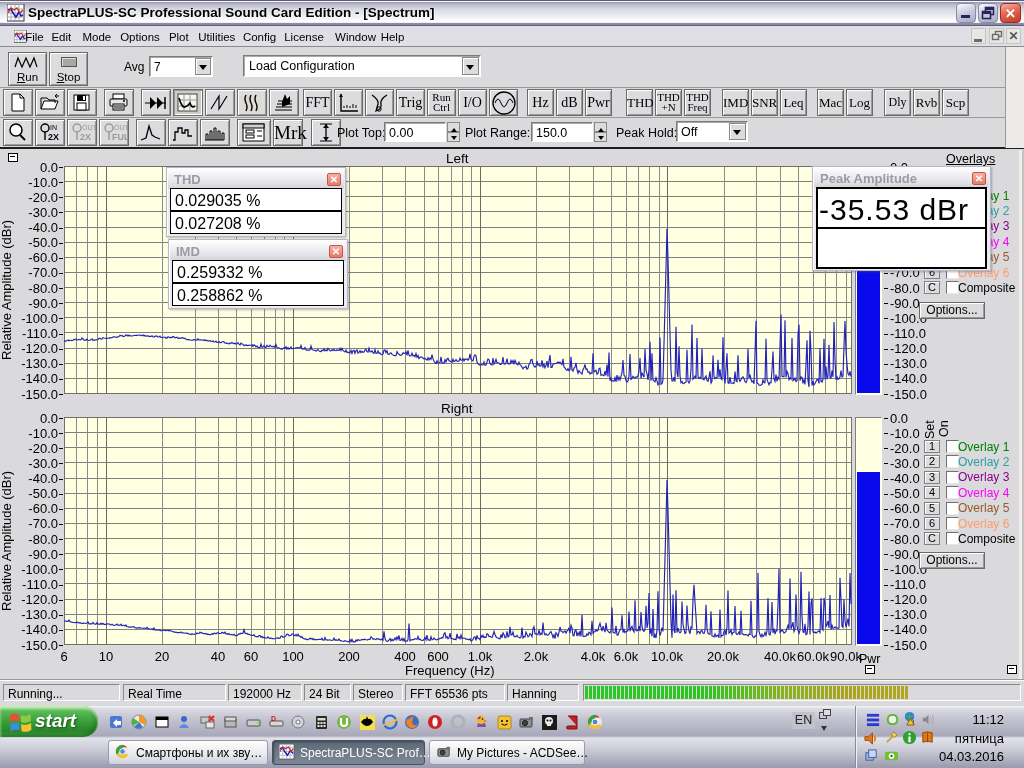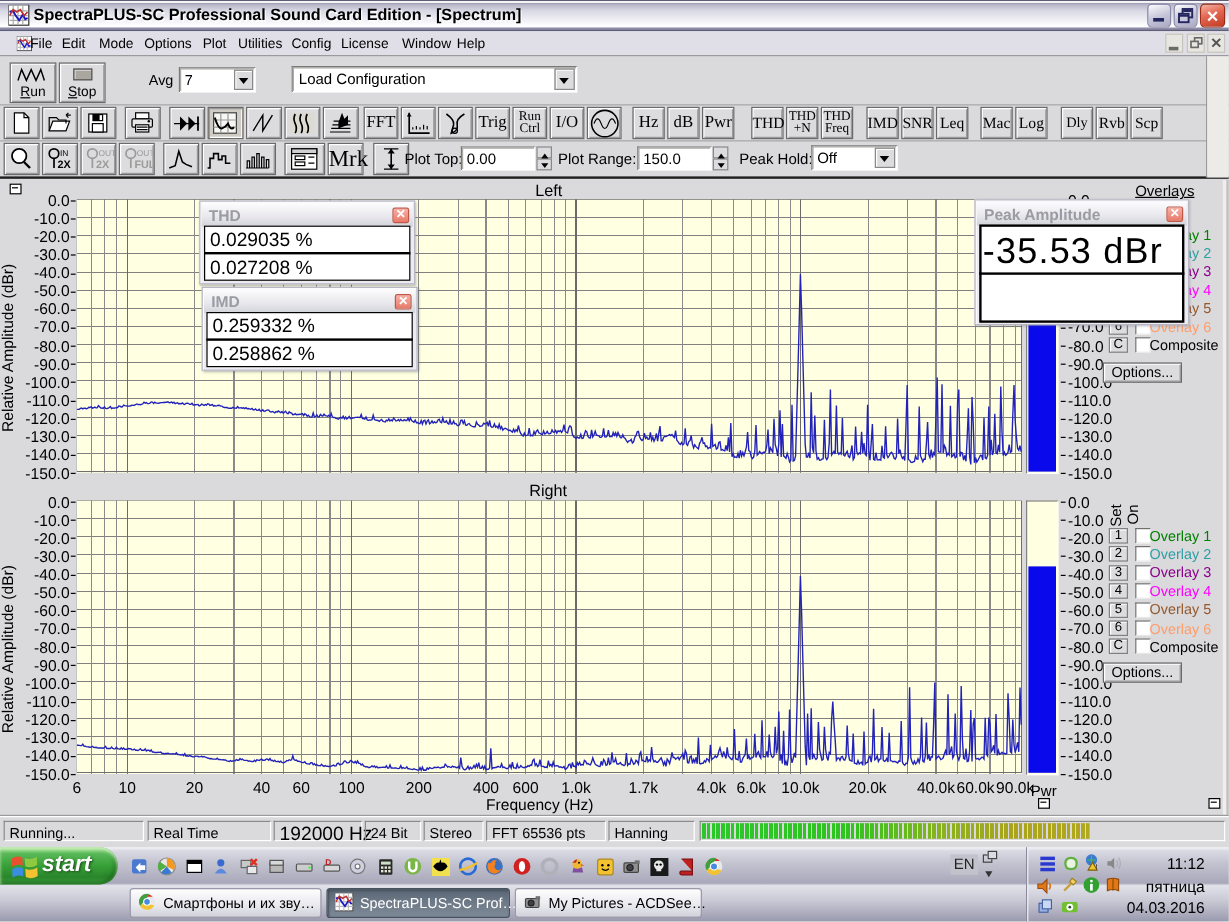--- a/index.html
+++ b/index.html
@@ -567,21 +567,21 @@
 <div class="xlab" style="left:64px;top:650px">6</div>
 <div class="xlab" style="left:106px;top:650px">10</div>
 <div class="xlab" style="left:162px;top:650px">20</div>
 <div class="xlab" style="left:218px;top:650px">40</div>
 <div class="xlab" style="left:251px;top:650px">60</div>
 <div class="xlab" style="left:293px;top:650px">100</div>
 <div class="xlab" style="left:349px;top:650px">200</div>
 <div class="xlab" style="left:405px;top:650px">400</div>
 <div class="xlab" style="left:438px;top:650px">600</div>
 <div class="xlab" style="left:480px;top:650px">1.0k</div>
-<div class="xlab" style="left:536px;top:650px">1.7k</div>
+<div class="xlab" style="left:536px;top:650px">2.0k</div>
 <div class="xlab" style="left:593px;top:650px">4.0k</div>
 <div class="xlab" style="left:626px;top:650px">6.0k</div>
 <div class="xlab" style="left:667px;top:650px">10.0k</div>
 <div class="xlab" style="left:723px;top:650px">20.0k</div>
 <div class="xlab" style="left:780px;top:650px">40.0k</div>
 <div class="xlab" style="left:813px;top:650px">60.0k</div>
 <div class="xlab" style="left:846px;top:650px">90.0k</div>
 <div class="ab" style="left:405px;top:663px;font-size:13px">Frequency (Hz)</div>
 
 <svg class="ab" style="left:922px;top:167px" width="32" height="22">
@@ -660,21 +660,21 @@
 
 <div class="ab" style="left:1019px;top:150px;width:3px;height:530px;background:#f0eeea"></div>
 <div class="ab" style="left:1022px;top:150px;width:2px;height:530px;background:#c4c2c0"></div>
 
 <div class="ab" style="left:0;top:679px;width:1024px;height:27px;background:#dad9dc;border-top:1px solid #9a9a9a;box-shadow:inset 0 1px 0 #fff"></div>
 <div class="ab" style="left:3px;top:684px;width:117px;height:17px;border:1px solid;border-color:#8a8a8a #fff #fff #8a8a8a"></div>
 <div class="ab" style="left:8px;top:687px;font-size:12px">Running...</div>
 <div class="ab" style="left:123px;top:684px;width:103px;height:17px;border:1px solid;border-color:#8a8a8a #fff #fff #8a8a8a"></div>
 <div class="ab" style="left:128px;top:687px;font-size:12px">Real Time</div>
 <div class="ab" style="left:228px;top:684px;width:74px;height:17px;border:1px solid;border-color:#8a8a8a #fff #fff #8a8a8a"></div>
-<div class="ab" style="left:233px;top:687px;font-size:16px">192000 Hz</div>
+<div class="ab" style="left:233px;top:687px;font-size:12px">192000 Hz</div>
 <div class="ab" style="left:304px;top:684px;width:47px;height:17px;border:1px solid;border-color:#8a8a8a #fff #fff #8a8a8a"></div>
 <div class="ab" style="left:309px;top:687px;font-size:12px">24 Bit</div>
 <div class="ab" style="left:353px;top:684px;width:50px;height:17px;border:1px solid;border-color:#8a8a8a #fff #fff #8a8a8a"></div>
 <div class="ab" style="left:358px;top:687px;font-size:12px">Stereo</div>
 <div class="ab" style="left:405px;top:684px;width:100px;height:17px;border:1px solid;border-color:#8a8a8a #fff #fff #8a8a8a"></div>
 <div class="ab" style="left:410px;top:687px;font-size:12px">FFT 65536 pts</div>
 <div class="ab" style="left:507px;top:684px;width:72px;height:17px;border:1px solid;border-color:#8a8a8a #fff #fff #8a8a8a"></div>
 <div class="ab" style="left:512px;top:687px;font-size:12px">Hanning</div>
 <div class="ab" style="left:583px;top:684px;width:438px;height:17px;border:1px solid;border-color:#8a8a8a #fff #fff #8a8a8a;background:#dad9dc"></div>
 <div class="ab" style="left:585px;top:686px;width:323px;height:13px;background:repeating-linear-gradient(90deg,rgba(0,0,0,0) 0,rgba(0,0,0,0) 3px,#dad9dc 3px,#dad9dc 4px),linear-gradient(90deg,#2bc82b,#2fc41e 38%,#8ab21e 62%,#aaa41c 80%,#b0a81e 100%)"></div>

